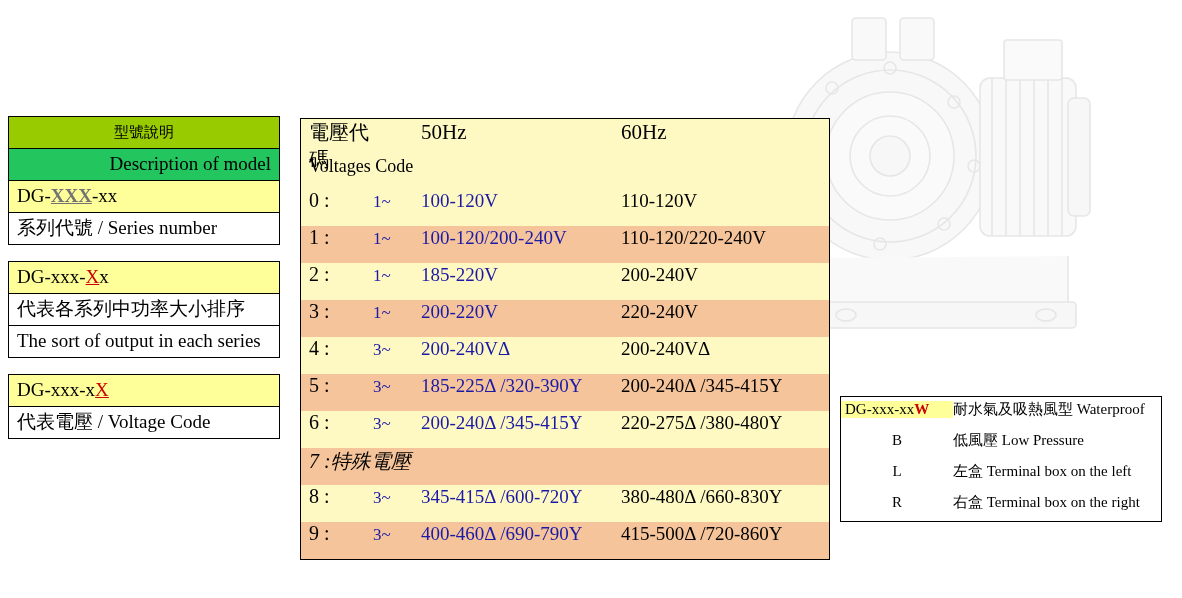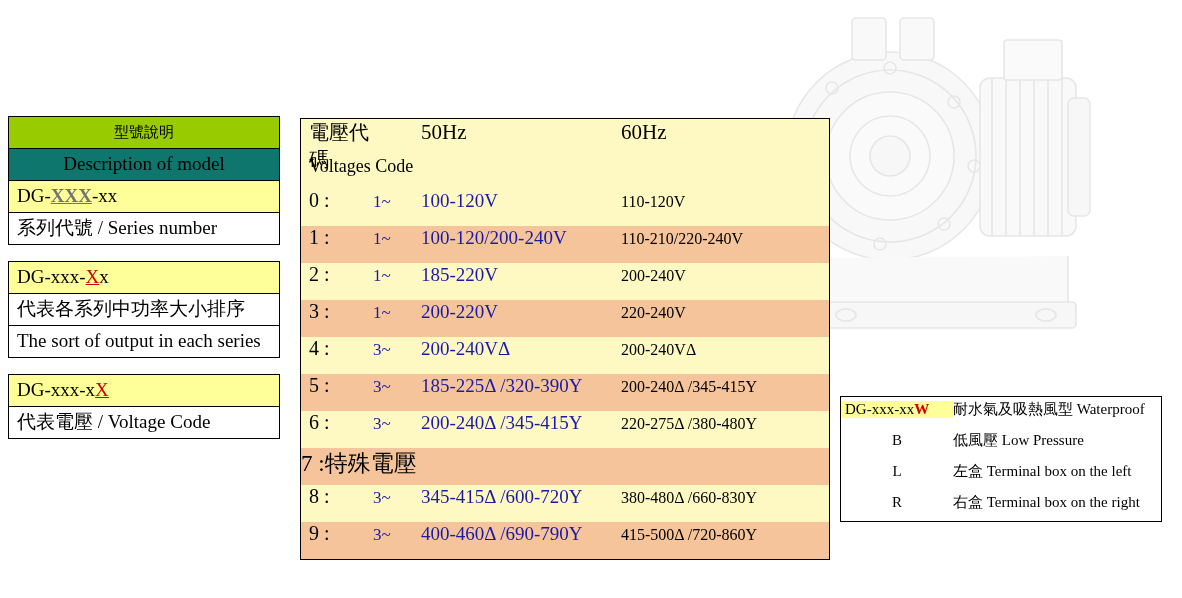--- a/index.html
+++ b/index.html
@@ -37,22 +37,22 @@
     box-sizing: border-box;
   }
   .legend-row:last-child { border-bottom: none; }
 
   .row-green {
     background: #99cc00;
     text-align: center;
     font-size: 15px;
   }
   .row-white-center {
-    background: #0f766e;
-    text-align: center;
+    background: #22c55e;
+    text-align: right;
   }
   .row-yellow {
     background: #ffff99;
   }
   .row-white {
     background: #ffffff;
   }
   .code-red {
     color: #737373;
     text-decoration: underline;
@@ -100,28 +100,30 @@
     color: #1a1aa6;
   }
   .vt-50 {
     width: 200px;
     flex: none;
     color: #1a1aa6;
     font-size: 19px;
   }
   .vt-60 {
     flex: 1;
-    font-size: 16px;
+    font-size: 19px;
   }
   .vt-50.hdr, .vt-60.hdr {
     color: #000;
     font-size: 21px;
   }
   .vt-special {
-    font-size: 23px;
+    padding-left: 8px;
+    font-size: 20px;
+    font-style: italic;
   }
 
   
   #suffix-table {
     position: absolute;
     left: 840px;
     top: 396px;
     width: 322px;
     border: 1px solid #000;
     box-sizing: border-box;
@@ -244,21 +246,21 @@
     <div class="vt-code">0 :</div>
     <div class="vt-phase">1~</div>
     <div class="vt-50">100-120V</div>
     <div class="vt-60">110-120V</div>
   </div>
 
   <div class="vt-row alt">
     <div class="vt-code">1 :</div>
     <div class="vt-phase">1~</div>
     <div class="vt-50">100-120/200-240V</div>
-    <div class="vt-60">110-210/220-240V</div>
+    <div class="vt-60">110-120/220-240V</div>
   </div>
 
   <div class="vt-row">
     <div class="vt-code">2 :</div>
     <div class="vt-phase">1~</div>
     <div class="vt-50">185-220V</div>
     <div class="vt-60">200-240V</div>
   </div>
 
   <div class="vt-row alt">

